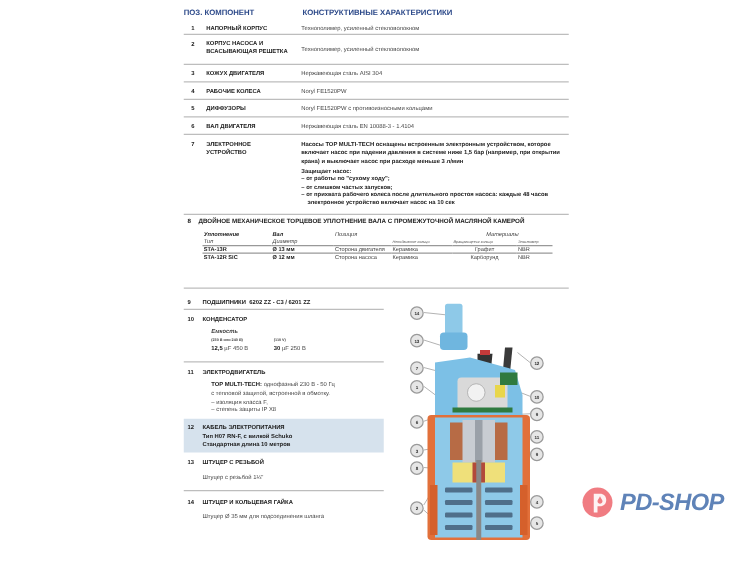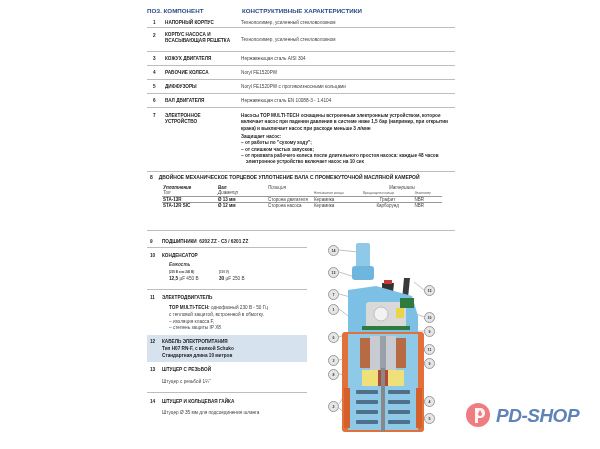--- a/index.html
+++ b/index.html
@@ -35,21 +35,21 @@
   .lrow .sub { position: absolute; left: 22px; color: #444; line-height: 1.45; white-space: nowrap; }
   .lrow .sub b { color: #222; }
   .lrow.hl { background: #d6e2ed; border-bottom: none; }
 
   .cap-h { font-style: italic; font-weight: bold; }
   .cap-s { font-size: 3px; font-weight: bold; }
 
   .diagram { position: absolute; left: 326px; top: 238px; width: 120px; height: 200px; }
   .callout { position: absolute; width: 11px; height: 11px; border-radius: 50%; background: #e6e6e6; border: 0.8px solid #9a9a9a; font-size: 3.6px; font-weight: bold; color: #333; display: flex; align-items: center; justify-content: center; }
 
-  .logo { position: absolute; left: 466px; top: 403px; width: 130px; height: 24px; }
+  .logo { position: absolute; left: 466px; top: 390px; width: 130px; height: 24px; }
   .logo-badge { position: absolute; left: 0; top: 0; width: 24px; height: 24px; border-radius: 50%; background: #f07c82; }
   .logo-text { position: absolute; left: 30px; top: 2px; font-size: 19px; font-weight: bold; font-style: italic; color: #5f83b8; letter-spacing: -0.5px; }
 </style>
 </head>
 <body>
 
 <div class="hdr">
   <span class="hdr-pos">ПОЗ. КОМПОНЕНТ</span>
   <span class="hdr-chr">КОНСТРУКТИВНЫЕ ХАРАКТЕРИСТИКИ</span>
 </div>

